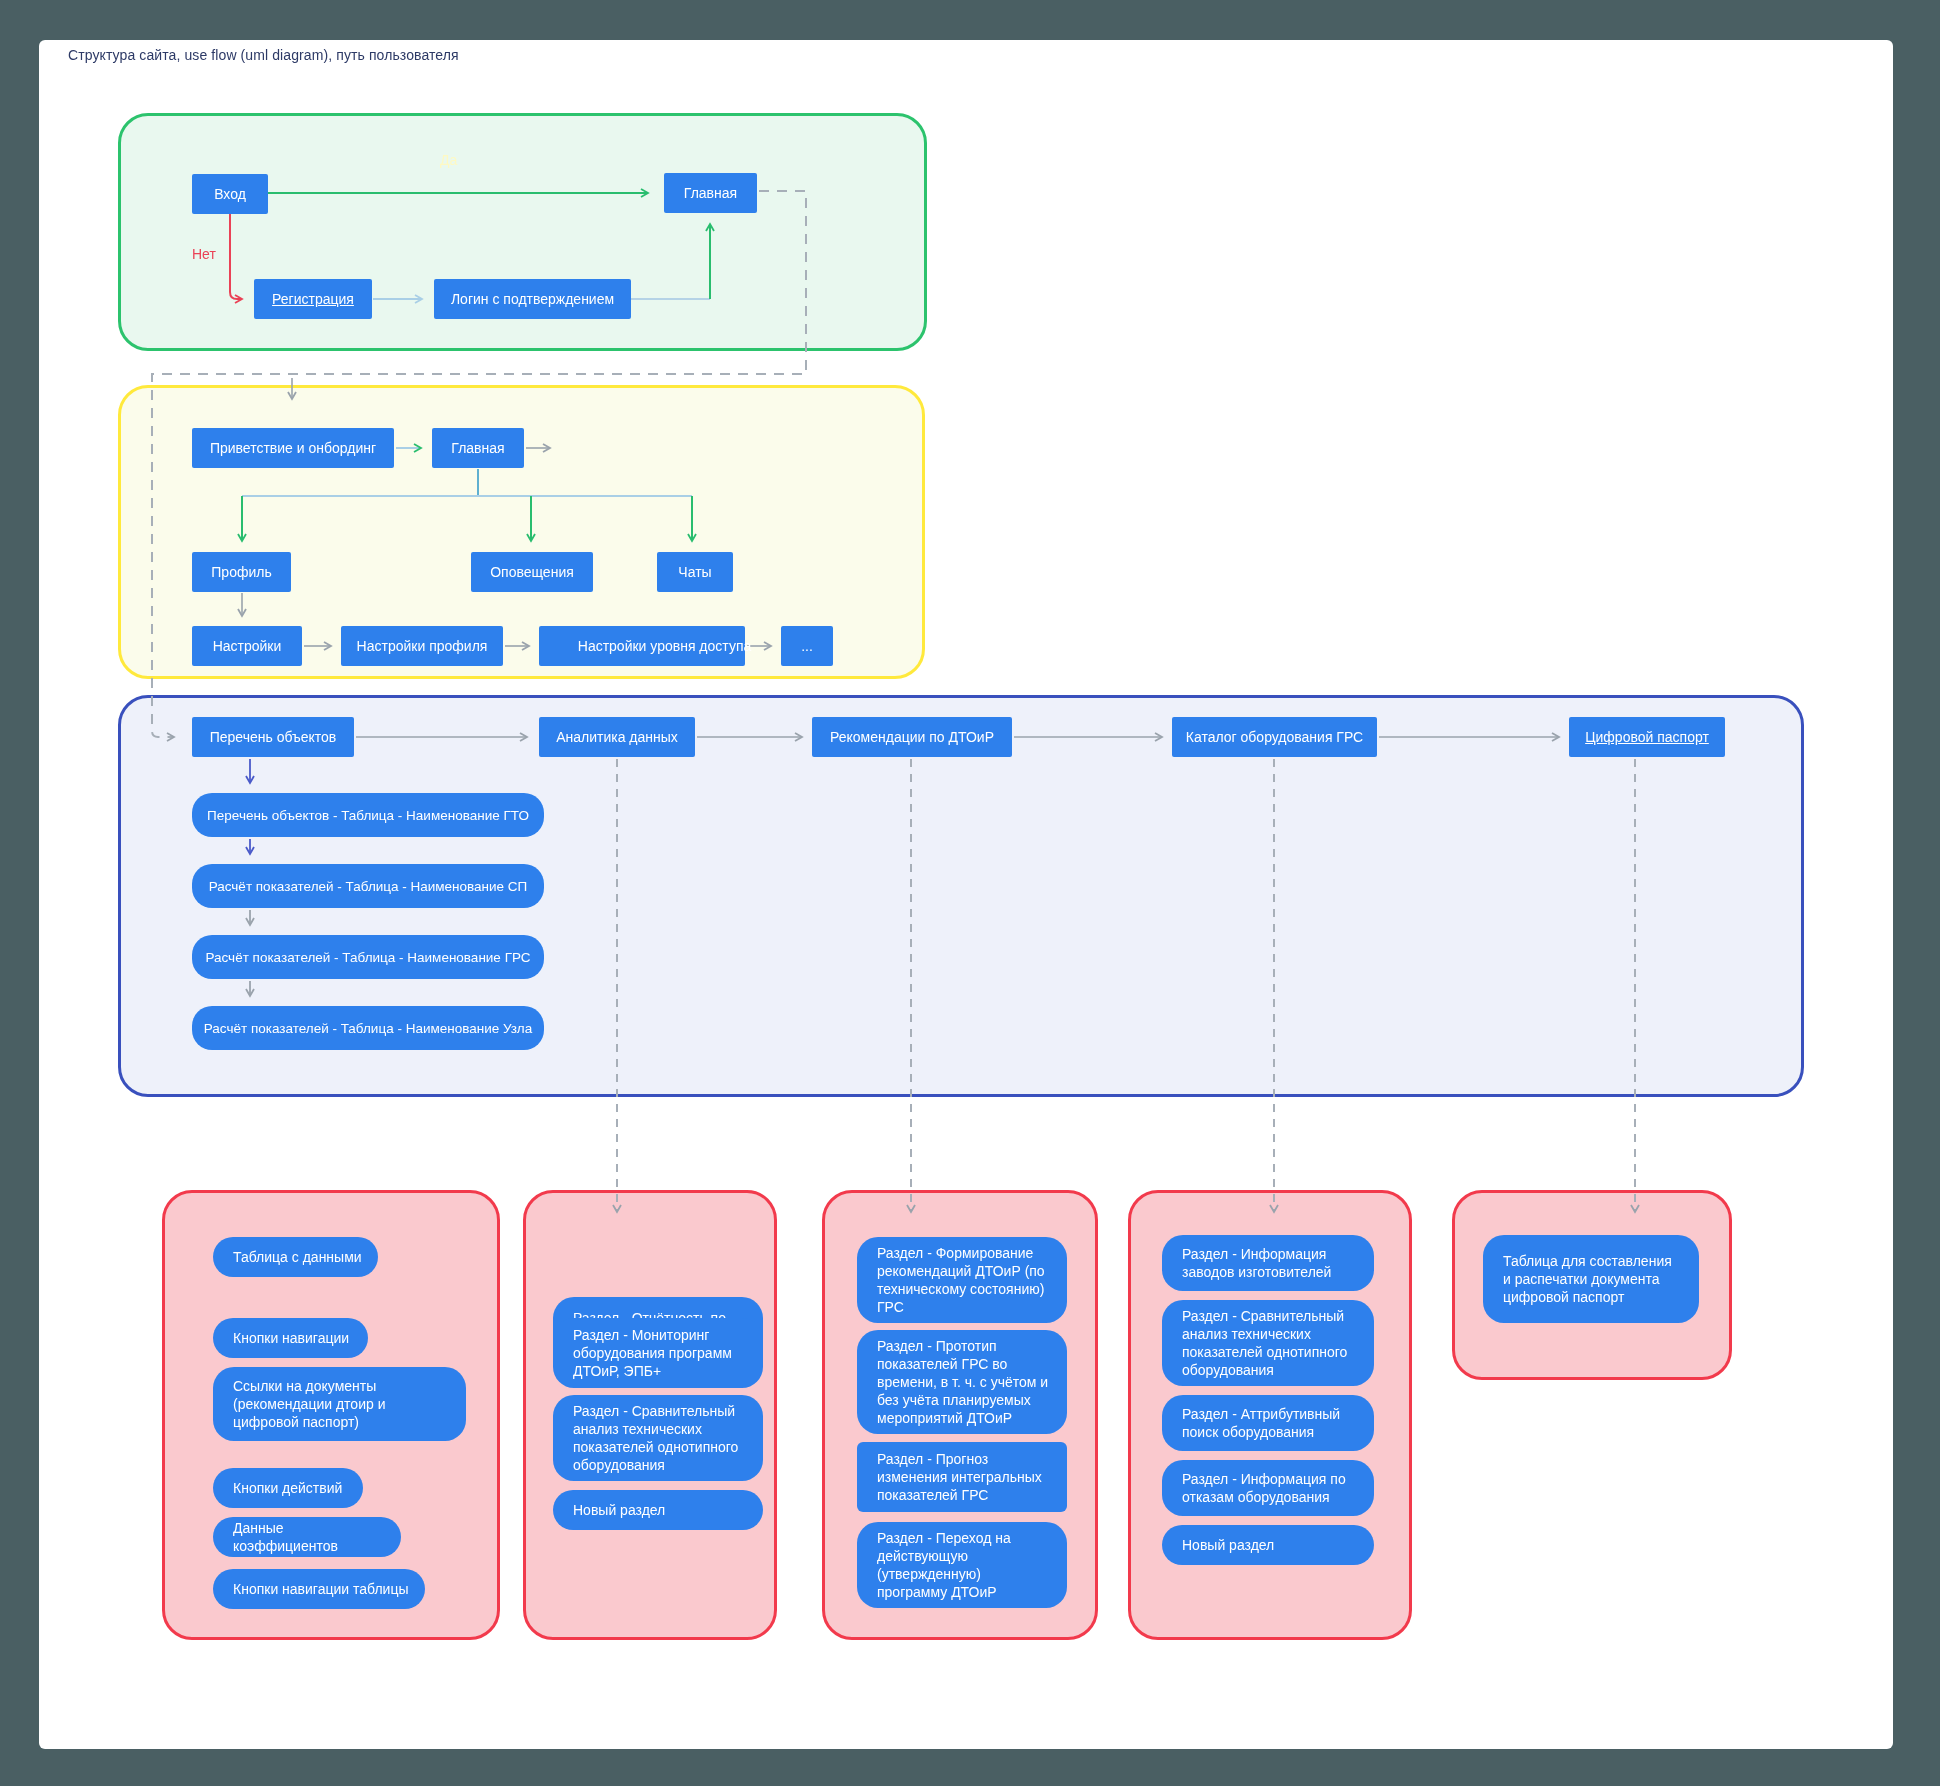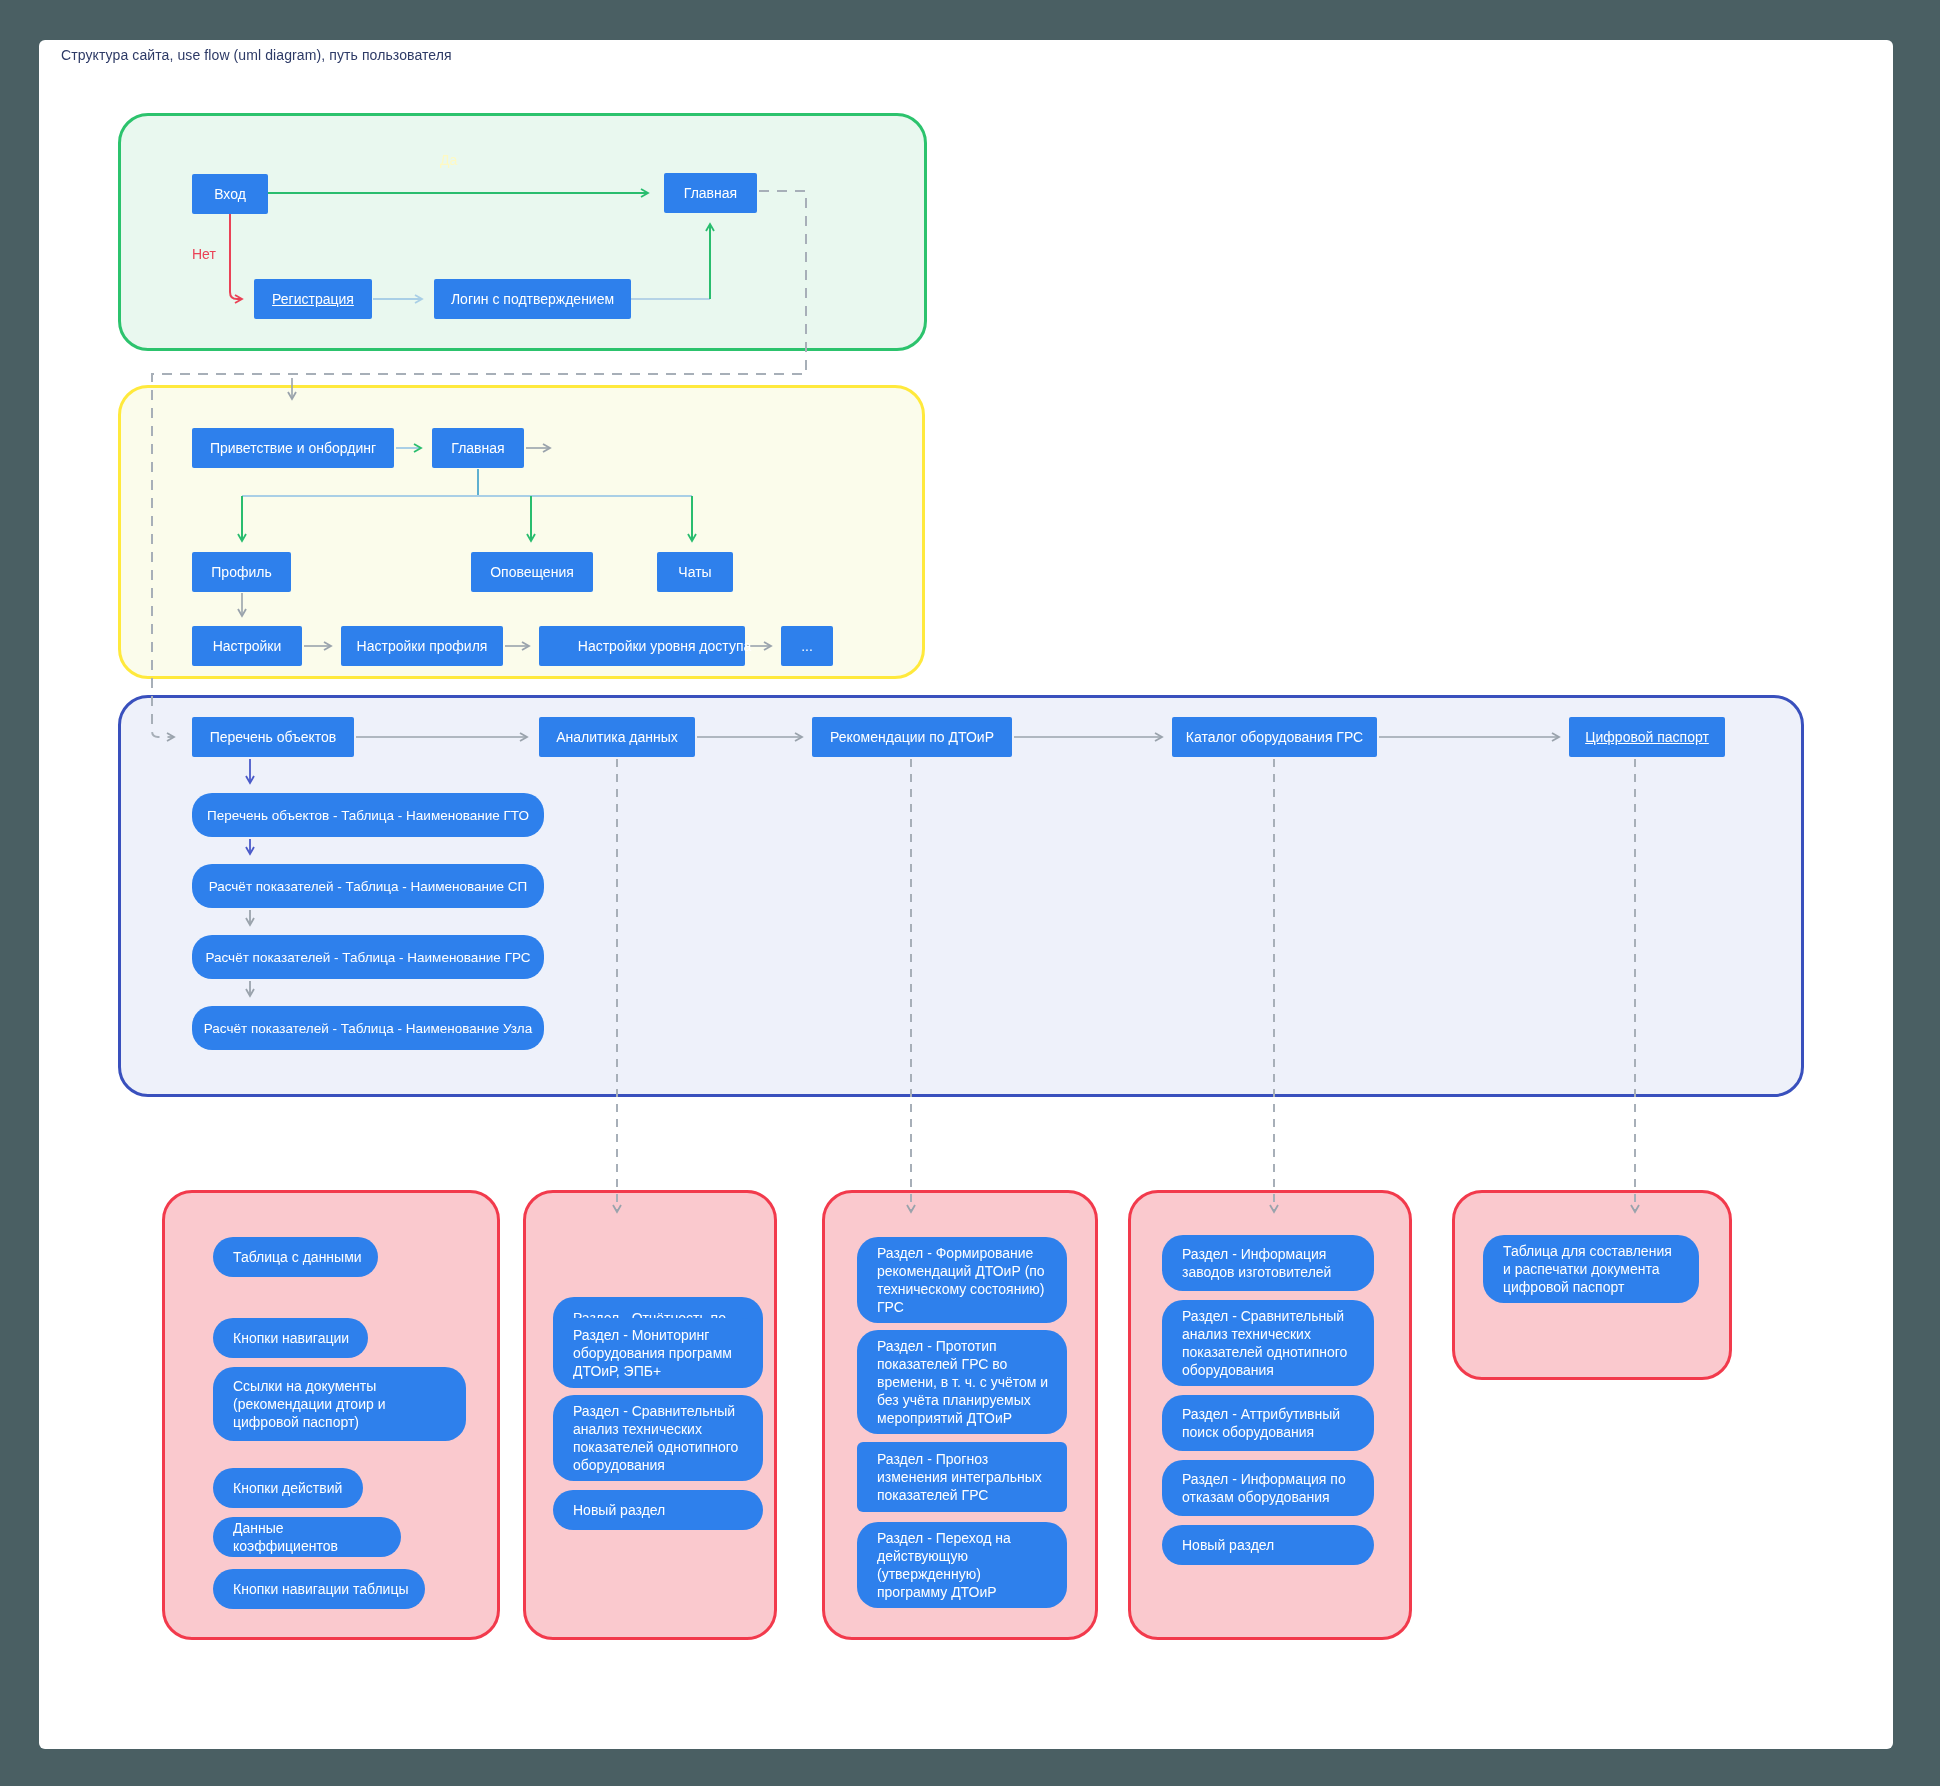--- a/index.html
+++ b/index.html
@@ -6,21 +6,21 @@
   body{
     width:1940px;height:1786px;position:relative;
     background:#4a5f63;
     font-family:"Liberation Sans","DejaVu Sans",sans-serif;
   }
   .canvas{
     position:absolute;left:39px;top:40px;width:1854px;height:1709px;
     background:#ffffff;border-radius:6px;
   }
   .page-title{
-    position:absolute;left:61px;top:47px;font-size:14px;color:#2d3a66;
+    position:absolute;left:68px;top:47px;font-size:14px;color:#2d3a66;
     font-weight:500;letter-spacing:.1px;
   }
   .gbox{position:absolute;border-radius:30px;box-sizing:border-box;}
   .gbox.green {background:#e9f8ef;border:3px solid #2cc36d;}
   .gbox.yellow{background:#fbfceb;border:3px solid #ffe93c;}
   .gbox.blue  {background:#eef1fa;border:3px solid #3950bd;}
   .gbox.red   {background:#fac9ce;border:3px solid #f23a4c;}
   .node{
     position:absolute;background:#2e80ec;color:#ffffff;border-radius:2px;
     display:flex;align-items:center;justify-content:center;
@@ -153,13 +153,13 @@
 <div class="pill" style="left:857px;top:1330px;width:210px;height:104px;">Раздел - Прототип показателей ГРС во времени, в т. ч. с учётом и без учёта планируемых мероприятий ДТОиР</div>
 <div class="pill" style="left:857px;top:1442px;width:210px;height:70px;border-radius:6px;">Раздел - Прогноз изменения интегральных показателей ГРС</div>
 <div class="pill" style="left:857px;top:1522px;width:210px;height:86px;">Раздел - Переход на действующую (утвержденную) программу ДТОиР</div>
 
 <div class="pill" style="left:1162px;top:1235px;width:212px;height:56px;">Раздел - Информация заводов изготовителей</div>
 <div class="pill" style="left:1162px;top:1300px;width:212px;height:86px;">Раздел - Сравнительный анализ технических показателей однотипного оборудования</div>
 <div class="pill" style="left:1162px;top:1395px;width:212px;height:56px;">Раздел - Аттрибутивный поиск оборудования</div>
 <div class="pill" style="left:1162px;top:1460px;width:212px;height:56px;">Раздел - Информация по отказам оборудования</div>
 <div class="pill" style="left:1162px;top:1525px;width:212px;height:40px;">Новый раздел</div>
 
-<div class="pill" style="left:1483px;top:1235px;width:216px;height:68px;">Таблица для составления и распечатки документа цифровой паспорт</div>
+<div class="pill" style="left:1483px;top:1235px;width:216px;height:88px;">Таблица для составления и распечатки документа цифровой паспорт</div>
 
 </body></html>

